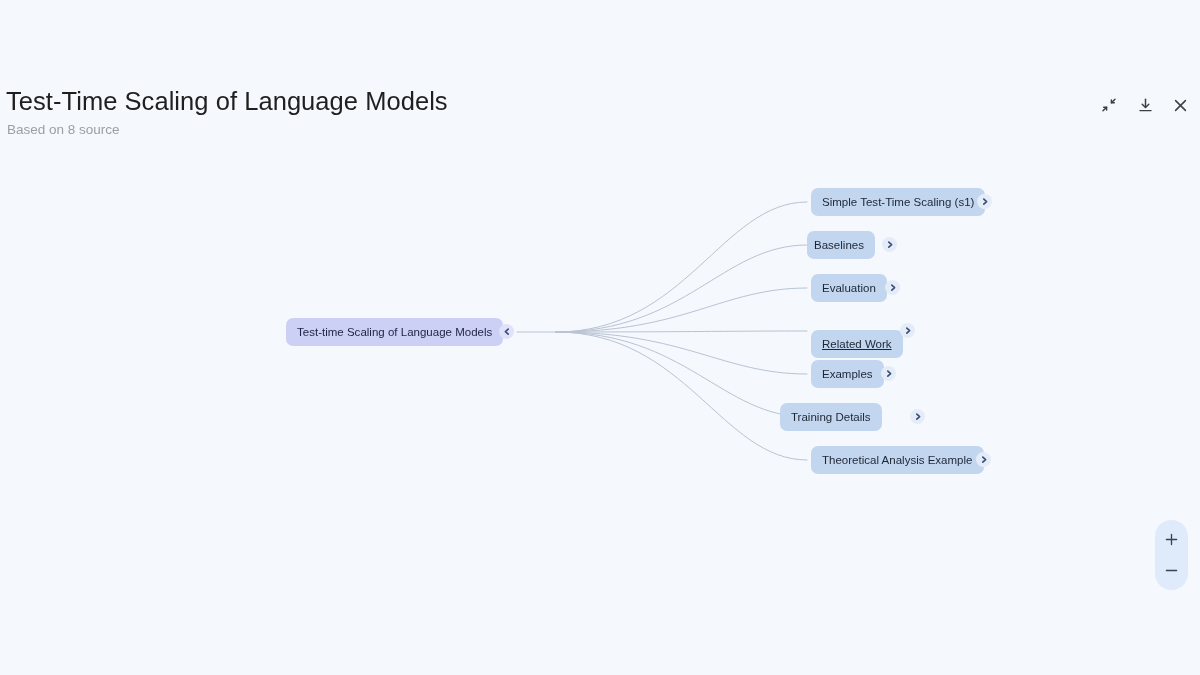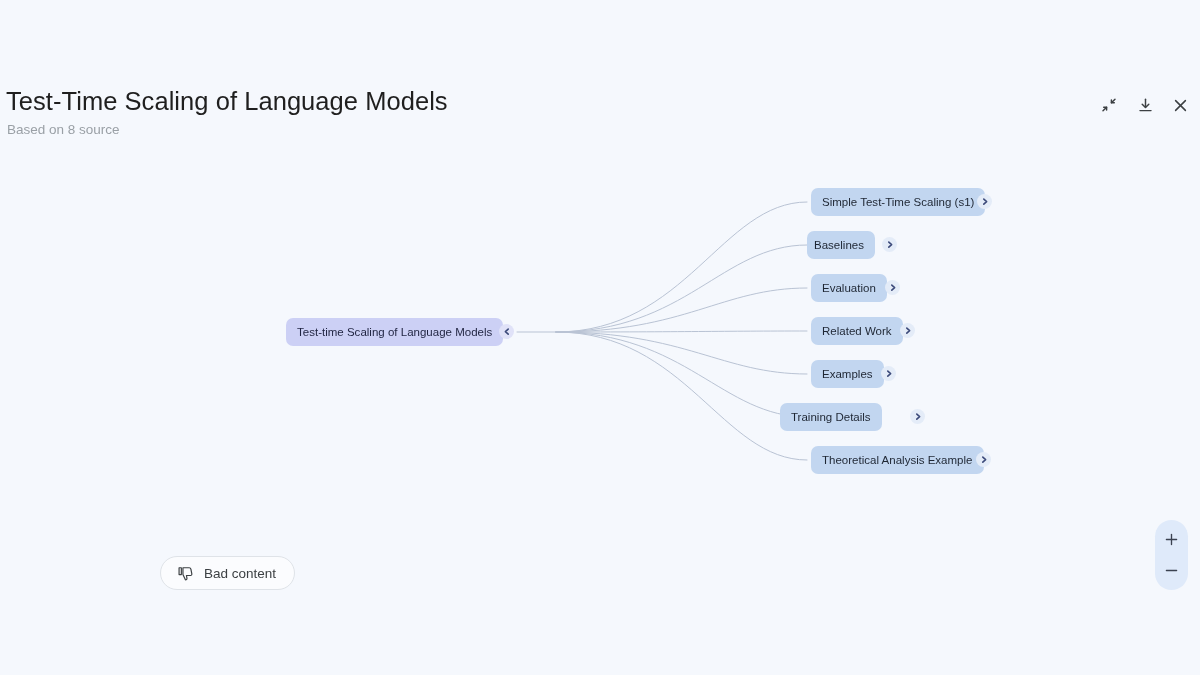--- a/index.html
+++ b/index.html
@@ -227,21 +227,21 @@
           </svg>
         </div>
         <div class="node child" style="left: 811px; top: 122px;">
           <span>Evaluation</span>
         </div>
         <div class="chip" style="left: 885px; top: 128px;">
           <svg width="10" height="11" viewBox="0 0 10 11" fill="none" stroke="#3c4a7a" stroke-width="1.6" stroke-linecap="round" stroke-linejoin="round">
             <path d="M3.8 3.1 L6.6 5.6 L3.8 8.1"></path>
           </svg>
         </div>
-        <div class="node child" style="left: 811px; top: 165px;">
+        <div class="node child" style="left: 811px; top: 178px; text-decoration: underline;">
           <span>Related Work</span>
         </div>
         <div class="chip" style="left: 900px; top: 171px;">
           <svg width="10" height="11" viewBox="0 0 10 11" fill="none" stroke="#3c4a7a" stroke-width="1.6" stroke-linecap="round" stroke-linejoin="round">
             <path d="M3.8 3.1 L6.6 5.6 L3.8 8.1"></path>
           </svg>
         </div>
         <div class="node child" style="left: 811px; top: 208px;">
           <span>Examples</span>
         </div>
@@ -263,31 +263,20 @@
         </div>
         <div class="chip" style="left: 976px; top: 300px;">
           <svg width="10" height="11" viewBox="0 0 10 11" fill="none" stroke="#3c4a7a" stroke-width="1.6" stroke-linecap="round" stroke-linejoin="round">
             <path d="M3.8 3.1 L6.6 5.6 L3.8 8.1"></path>
           </svg>
         </div>
       </div>
   </div>
 
 
-  <div class="fb-btn" id="fb-bad">
-    <span>
-      <svg width="17" height="17" viewBox="0 0 18 18" fill="none" stroke="#3c4043" stroke-width="1.25" stroke-linecap="round" stroke-linejoin="round">
-        <path d="M2.2 2.9 L4.6 2.9 L4.6 10.1 L2.2 10.1 Z"></path>
-        <path d="M6.3 10.1 L8.9 15.7 C10.1 15.7 10.7 14.9 10.5 13.8
-                 L10.0 11.1 L14.3 11.1 C15.3 11.1 15.9 10.3 15.7 9.4
-                 L14.7 4.4 C14.5 3.5 13.9 2.9 13.0 2.9 L6.3 2.9 Z"></path>
-      </svg>
-    </span>
-    <span>Bad content</span>
-  </div>
 
   <div id="zoom-ctl">
     <div class="zoom-btn">
       <svg width="15" height="15" viewBox="0 0 15 15" fill="none" stroke="#3b4250" stroke-width="1.35" stroke-linecap="round">
         <path d="M7.5 2.4 L7.5 12.6"></path>
         <path d="M2.4 7.5 L12.6 7.5"></path>
       </svg>
     </div>
     <div class="zoom-btn">
       <svg width="15" height="15" viewBox="0 0 15 15" fill="none" stroke="#3b4250" stroke-width="1.35" stroke-linecap="round">

